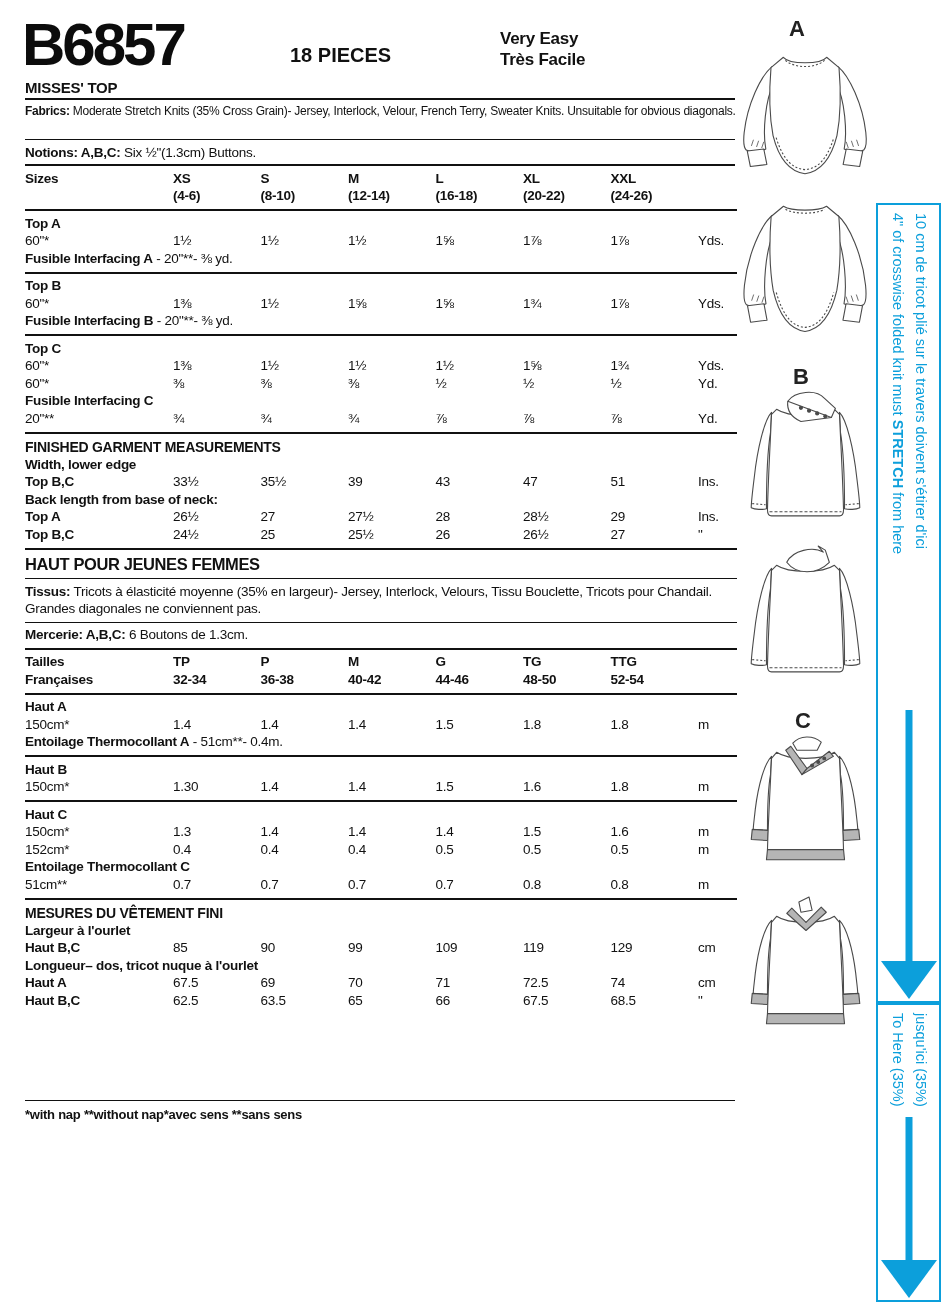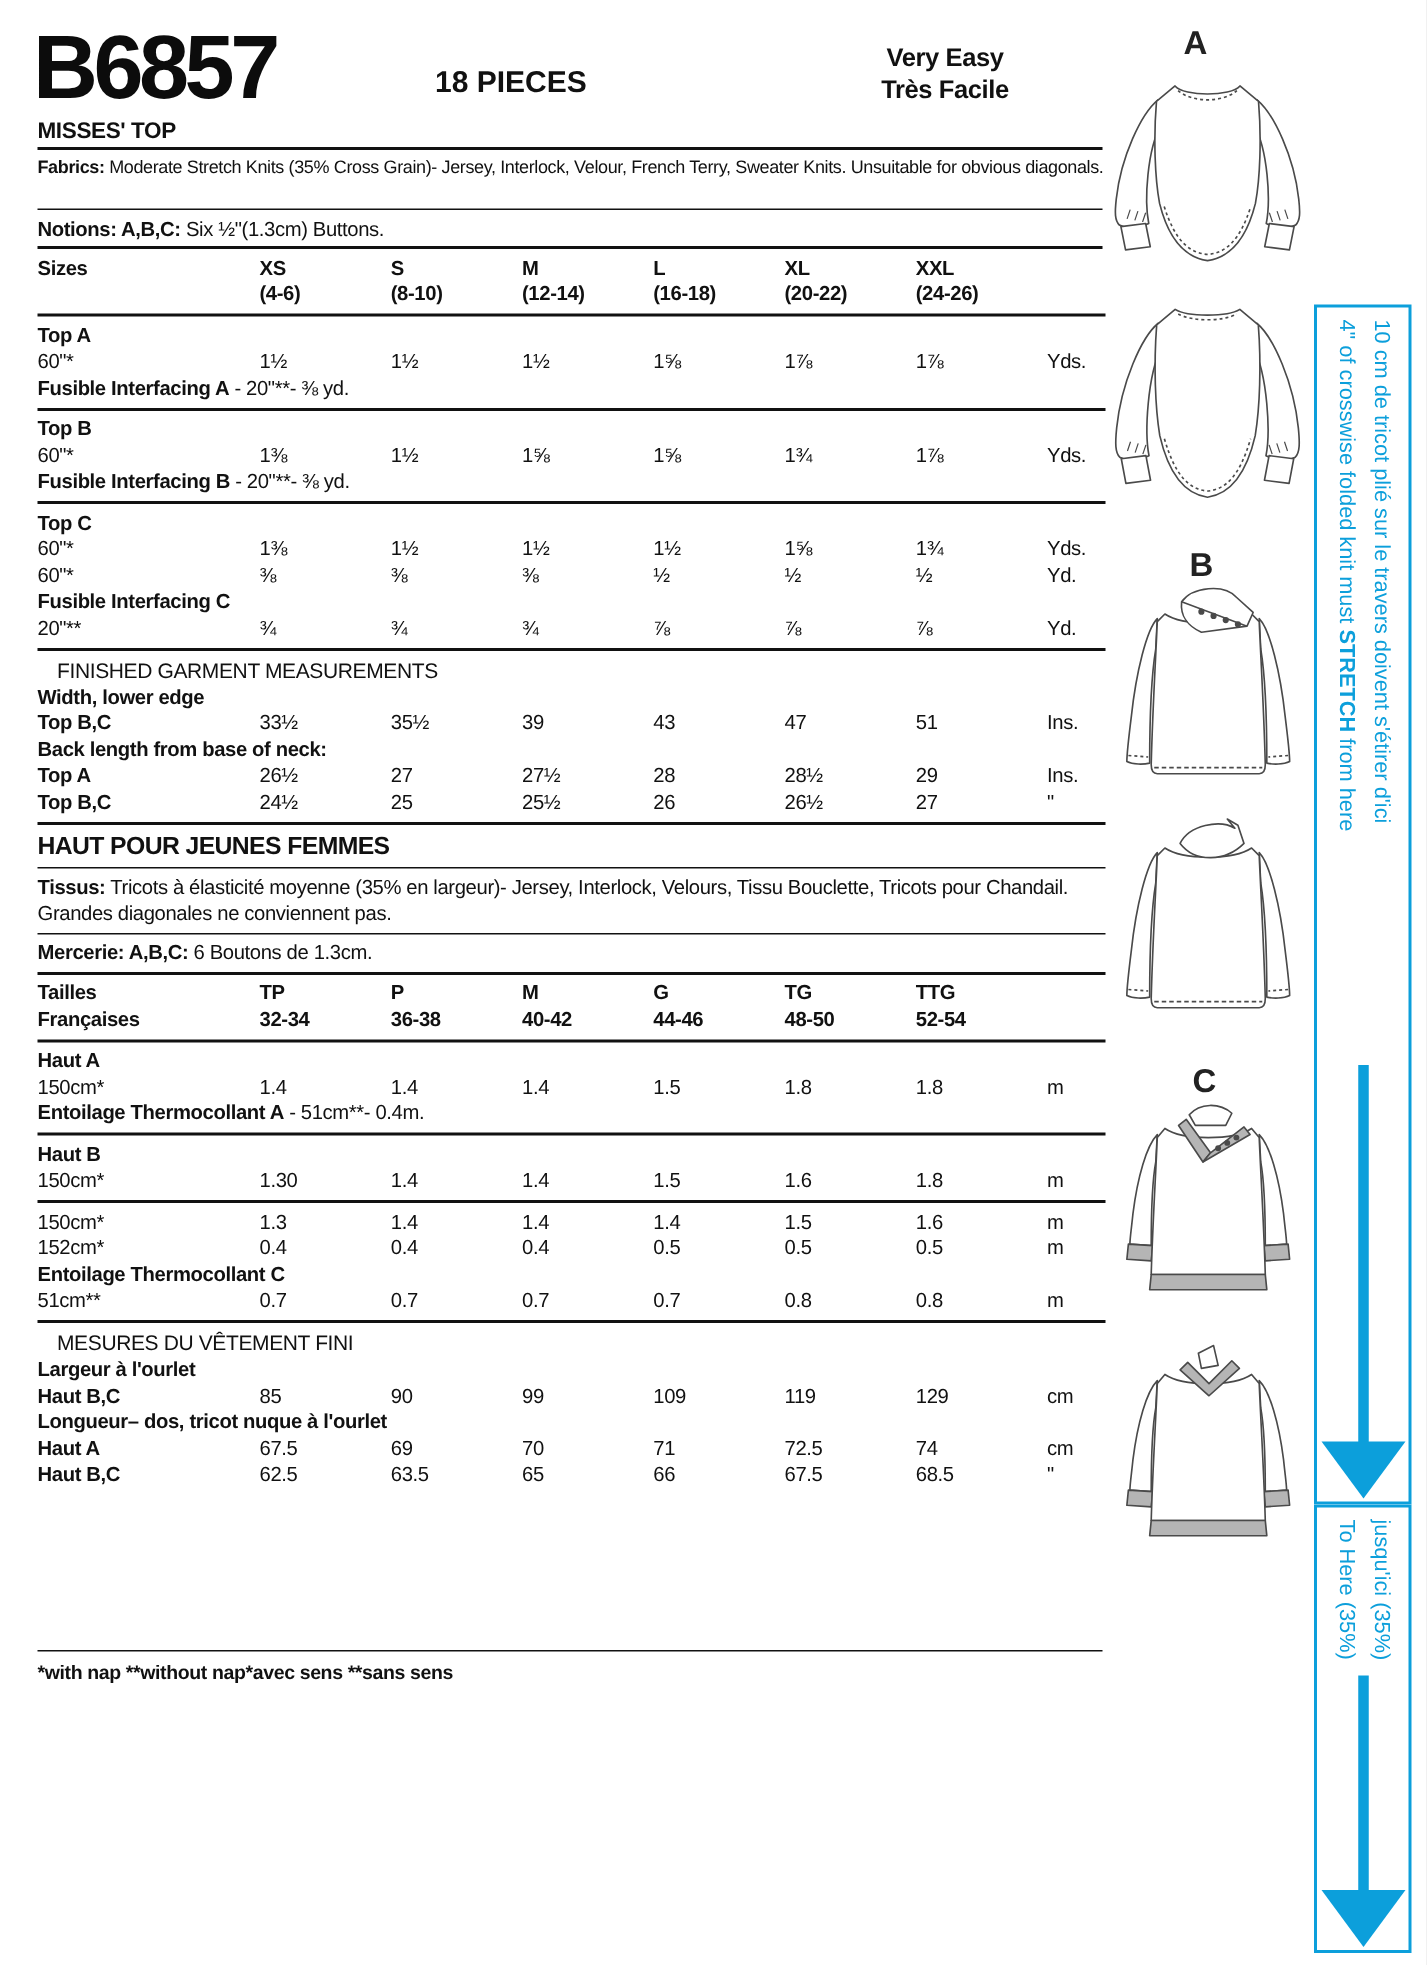--- a/index.html
+++ b/index.html
@@ -3,42 +3,42 @@
 <meta charset="utf-8">
 <style>
   html,body{margin:0;padding:0;background:#e8e8e8;}
   #page{position:relative;width:951px;height:1310px;background:#ffffff;
         font-family:"Liberation Sans",sans-serif;color:#111;overflow:hidden;
         letter-spacing:-0.25px;}
   
   #pattern-number{position:absolute;left:22px;top:10px;font-size:60px;font-weight:900;
         letter-spacing:-3px;color:#0c0c0c;}
   #pieces{position:absolute;left:255px;top:44px;font-size:20px;font-weight:600;letter-spacing:0;margin-left:35px;}
-  #difficulty{position:absolute;left:521px;top:28px;width:218px;text-align:center;
+  #difficulty{position:absolute;left:500px;top:28px;width:218px;text-align:left;
         font-size:17px;font-weight:800;line-height:21px;}
   #garment-title{position:absolute;left:25px;top:79px;font-size:15px;font-weight:800;}
   .hr{position:absolute;left:25px;width:710px;border-top:2.5px solid #111;}
   .hr.thin{border-top-width:1.5px;}
   #intro-fabrics{position:absolute;left:25px;top:103px;width:712px;font-size:12px;line-height:17px;}
   #intro-notions{position:absolute;left:25px;top:144px;width:712px;font-size:13.5px;line-height:17px;}
   .lead{font-weight:800;}
   
   #spec-table{position:absolute;left:25px;top:170px;width:712px;font-size:13.5px;line-height:16.5px;}
   .row{display:flex;align-items:baseline;padding:0.5px 0;}
   .row .lab{width:148px;flex:none;}
   .row .val{width:87.5px;flex:none;}
   .row .unit{flex:1;}
   .row.sizes .lab,.row.sizes .val{font-weight:800;}
   .row.data .lab{font-weight:normal;}
   .row.data .lab.b{font-weight:800;}
   .sub{font-weight:800;padding:0.5px 0;}
   .note{padding:0.5px 0;}
   .para{padding:1px 0;line-height:17px;}
   .header{font-size:16.5px;font-weight:800;padding:2px 0;letter-spacing:-0.4px;}
-  .header2{font-size:14px;font-weight:400;padding:1px 0;margin-left:13px;}
+  .header2{font-size:14px;font-weight:700;padding:1px 0;}
   .rule{border-top:2.5px solid #111;margin:4px 0;height:0;}
   .rulethin{border-top:1.5px solid #111;margin:3.5px 0;height:0;}
   
   #footnotes{position:absolute;left:25px;top:1100px;width:710px;border-top:1.5px solid #111;
         padding-top:6px;display:flex;justify-content:flex-start;font-size:13px;font-weight:700;}
   
   .view-label{position:absolute;font-size:22px;font-weight:600;letter-spacing:0;color:#222;}
   .garment{position:absolute;}
   .garment path,.garment line,.garment circle{vector-effect:non-scaling-stroke;}
   
@@ -231,20 +231,21 @@
         <span class="lab">150cm*</span>
         <span class="val">1.30</span>
         <span class="val">1.4</span>
         <span class="val">1.4</span>
         <span class="val">1.5</span>
         <span class="val">1.6</span>
         <span class="val">1.8</span>
         <span class="unit">m</span>
       </div>
       <div class="rule"></div>
+      <div class="sub">Haut C</div>
       <div class="row data">
         <span class="lab">150cm*</span>
         <span class="val">1.3</span>
         <span class="val">1.4</span>
         <span class="val">1.4</span>
         <span class="val">1.4</span>
         <span class="val">1.5</span>
         <span class="val">1.6</span>
         <span class="unit">m</span>
       </div>

